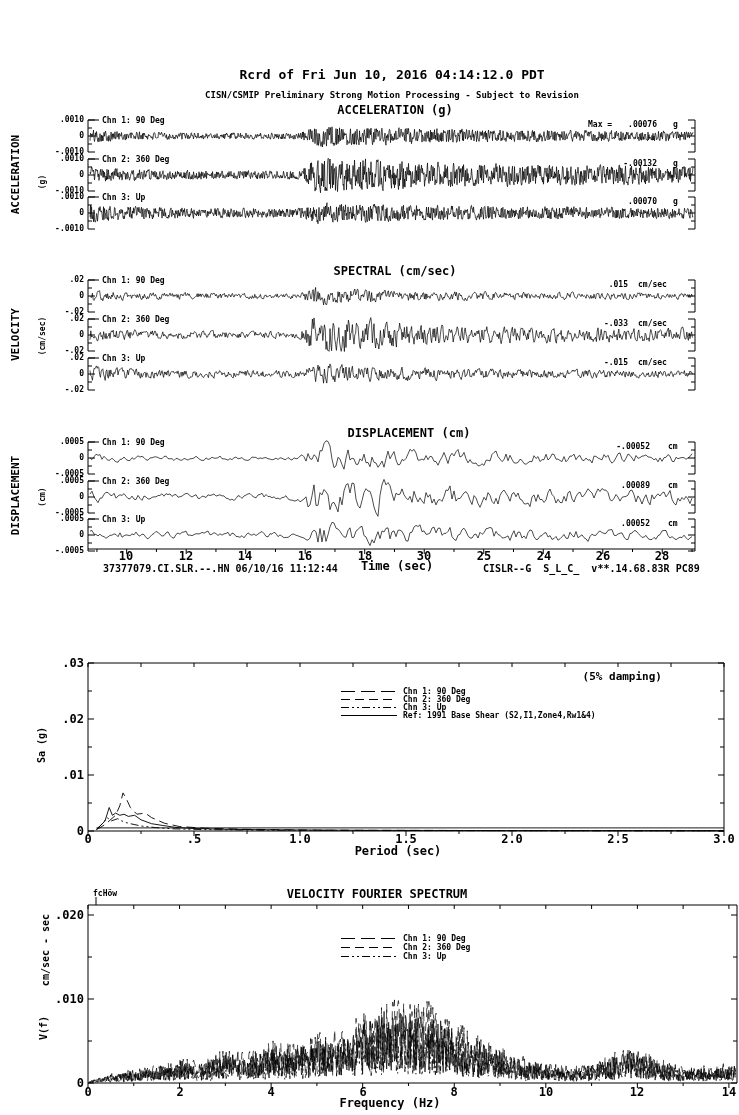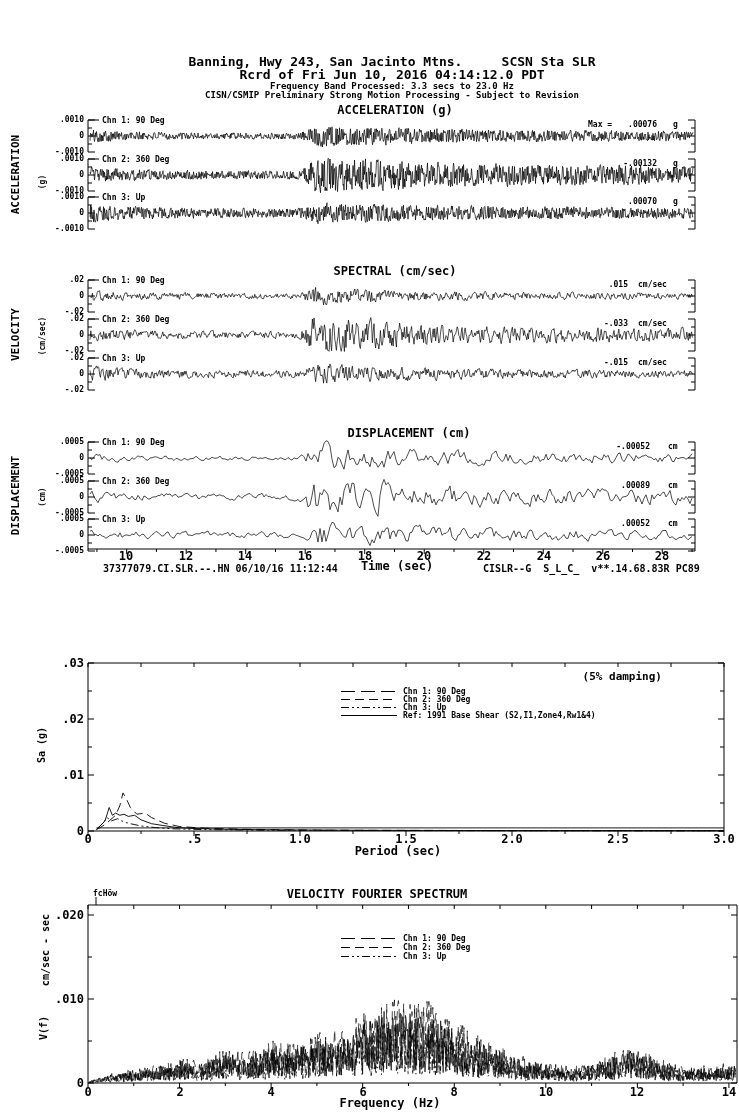--- a/index.html
+++ b/index.html
@@ -19,23 +19,21 @@
   .plot-svg{position:absolute;left:0;overflow:visible}
   .legend-row{position:absolute;display:flex;align-items:center;gap:5px;font-size:8px;line-height:1}
   .legend-row svg{display:block}
   .lg{stroke:#000;stroke-width:1.1}
 </style>
 </head>
 <body>
 
 <div id="page">
 
-  <div class="t ce f13" style="left:52px;top:55px;width:680px">Banning, Hwy 243, San Jacinto Mtns.     SCSN Sta SLR</div>
   <div class="t ce f13" style="left:52px;top:68px;width:680px">Rcrd of Fri Jun 10, 2016 04:14:12.0 PDT</div>
-  <div class="t ce f9" style="left:52px;top:82px;width:680px">Frequency Band Processed: 3.3 secs to 23.0 Hz</div>
   <div class="t ce f9" style="left:52px;top:91px;width:680px">CISN/CSMIP Preliminary Strong Motion Processing - Subject to Revision</div>
 
   <div class="t ce f11 rot" style="left:-25px;top:169px;width:80px">ACCELERATION</div>
   <div class="t ce f8 rot" style="left:31px;top:178px;width:24px">(g)</div>
   <div class="t ce f11 rot" style="left:-13px;top:329px;width:56px">VELOCITY</div>
   <div class="t ce f8 rot" style="left:20px;top:332px;width:46px">(cm/sec)</div>
   <div class="t ce f11 rot" style="left:-28px;top:490px;width:86px">DISPLACEMENT</div>
   <div class="t ce f8 rot" style="left:30px;top:493px;width:26px">(cm)</div>
   <div class="t ce f10 rot" style="left:22px;top:740px;width:40px">Sa (g)</div>
   <div class="t ce f10 rot" style="left:8px;top:945px;width:76px">cm/sec - sec</div>
@@ -107,22 +105,22 @@
   <div class="t ra f8" style="left:40px;top:531px;width:44px">0</div>
   <div class="t ra f8" style="left:40px;top:547px;width:44px">-.0005</div>
   <div class="t ra f8" style="left:573px;top:520px;width:77px">.00052</div>
   <div class="t f8" style="left:668px;top:520px">cm</div>
 
   <div class="t ce f12" style="left:111px;top:550px;width:30px">10</div>
   <div class="t ce f12" style="left:171px;top:550px;width:30px">12</div>
   <div class="t ce f12" style="left:230px;top:550px;width:30px">14</div>
   <div class="t ce f12" style="left:290px;top:550px;width:30px">16</div>
   <div class="t ce f12" style="left:350px;top:550px;width:30px">18</div>
-  <div class="t ce f12" style="left:409px;top:550px;width:30px">20</div>
-  <div class="t ce f12" style="left:469px;top:550px;width:30px">22</div>
+  <div class="t ce f12" style="left:409px;top:550px;width:30px">30</div>
+  <div class="t ce f12" style="left:469px;top:550px;width:30px">25</div>
   <div class="t ce f12" style="left:529px;top:550px;width:30px">24</div>
   <div class="t ce f12" style="left:588px;top:550px;width:30px">26</div>
   <div class="t ce f12" style="left:647px;top:550px;width:30px">28</div>
   <div class="t ce f12" style="left:297px;top:560px;width:200px">Time (sec)</div>
   <div class="t f10" style="left:103px;top:564px">37377079.CI.SLR.--.HN 06/10/16 11:12:44</div>
   <div class="t f10" style="left:483px;top:564px">CISLR--G  S_L_C_  v**.14.68.83R PC89</div>
 
   <div class="t ra f11" style="left:462px;top:671px;width:200px">(5% damping)</div>
   <div class="t ra f12" style="left:36px;top:657px;width:48px">.03</div>
   <div class="t ra f12" style="left:36px;top:713px;width:48px">.02</div>

